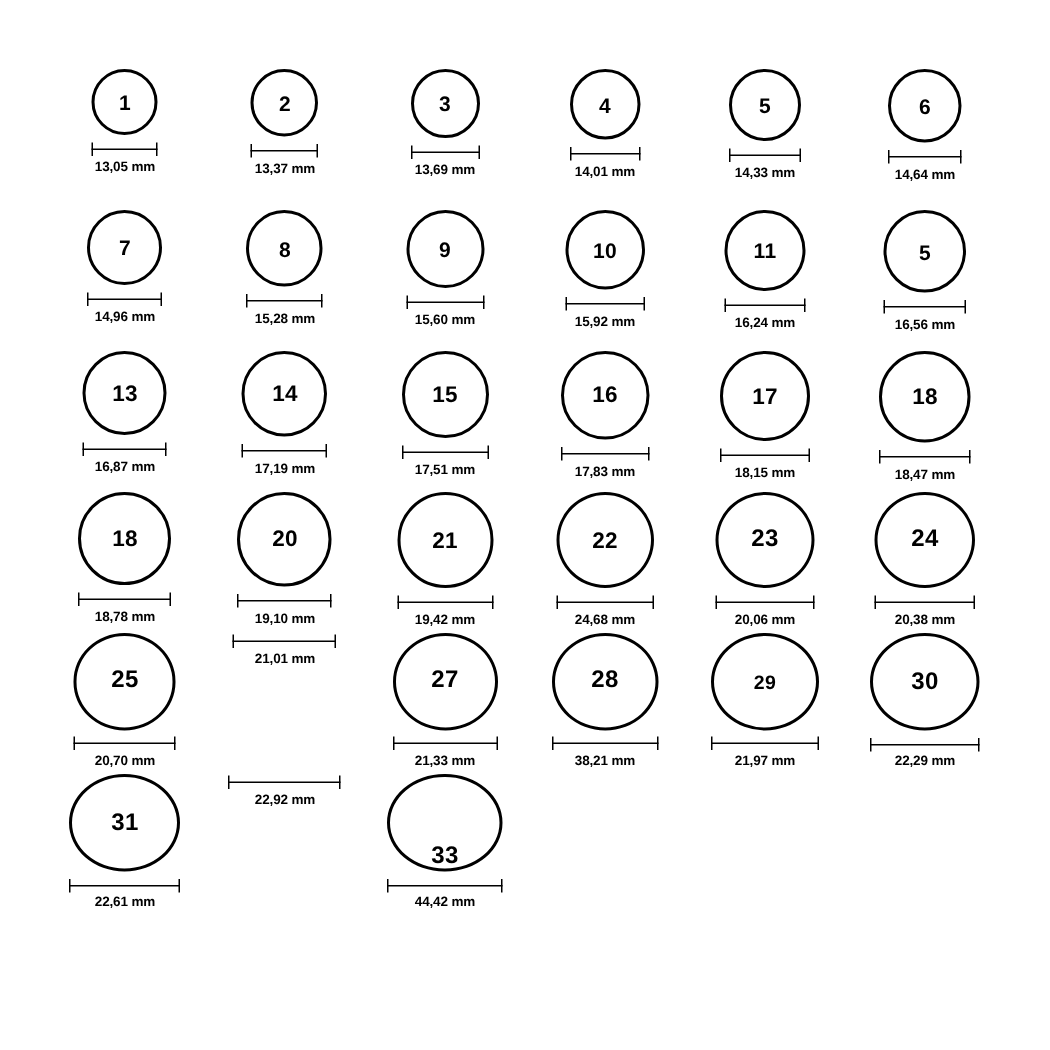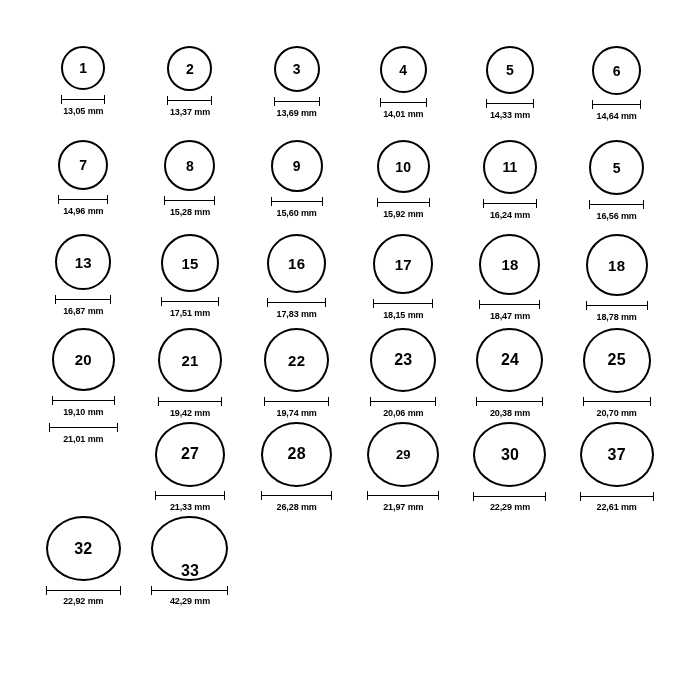--- a/index.html
+++ b/index.html
@@ -202,20 +202,29 @@
       <div class="cell">
         <div class="ring" style="width: 56px; height: 56px;">
           <span class="ring-label" style="font-size: 15px;">13</span>
         </div>
         <div class="measure">
           <div class="bar" style="width: 56px;"></div>
         </div>
         <div class="mm-text">16,87 mm</div>
       </div>
       <div class="cell">
+        <div class="ring" style="width: 57px; height: 57px;">
+          <span class="ring-label" style="font-size: 15px;">14</span>
+        </div>
+        <div class="measure">
+          <div class="bar" style="width: 57px;"></div>
+        </div>
+        <div class="mm-text">17,19 mm</div>
+      </div>
+      <div class="cell">
         <div class="ring" style="width: 58px; height: 58px;">
           <span class="ring-label" style="font-size: 15px;">15</span>
         </div>
         <div class="measure">
           <div class="bar" style="width: 58px;"></div>
         </div>
         <div class="mm-text">17,51 mm</div>
       </div>
       <div class="cell">
         <div class="ring" style="width: 59px; height: 59px;">
@@ -271,21 +280,21 @@
         </div>
         <div class="mm-text">19,42 mm</div>
       </div>
       <div class="cell">
         <div class="ring" style="width: 65px; height: 65px;">
           <span class="ring-label" style="font-size: 15px;">22</span>
         </div>
         <div class="measure">
           <div class="bar" style="width: 65px;"></div>
         </div>
-        <div class="mm-text">19,74 mm</div>
+        <div class="mm-text">24,68 mm</div>
       </div>
       <div class="cell">
         <div class="ring" style="width: 66px; height: 66px;">
           <span class="ring-label" style="font-size: 16px;">23</span>
         </div>
         <div class="measure">
           <div class="bar" style="width: 66px;"></div>
         </div>
         <div class="mm-text">20,06 mm</div>
       </div>
@@ -322,21 +331,21 @@
         </div>
         <div class="mm-text">21,33 mm</div>
       </div>
       <div class="cell">
         <div class="ring" style="width: 71px; height: 71px;">
           <span class="ring-label" style="font-size: 16px;">28</span>
         </div>
         <div class="measure">
           <div class="bar" style="width: 71px;"></div>
         </div>
-        <div class="mm-text">26,28 mm</div>
+        <div class="mm-text">38,21 mm</div>
       </div>
       <div class="cell">
         <div class="ring" style="width: 72px; height: 72px;">
           <span class="ring-label" style="font-size: 13px;">29</span>
         </div>
         <div class="measure">
           <div class="bar" style="width: 72px;"></div>
         </div>
         <div class="mm-text">21,97 mm</div>
       </div>
@@ -344,39 +353,36 @@
         <div class="ring" style="width: 73px; height: 73px;">
           <span class="ring-label" style="font-size: 16px;">30</span>
         </div>
         <div class="measure">
           <div class="bar" style="width: 73px;"></div>
         </div>
         <div class="mm-text">22,29 mm</div>
       </div>
       <div class="cell">
         <div class="ring" style="width: 74px; height: 74px;">
-          <span class="ring-label" style="font-size: 16px;">37</span>
+          <span class="ring-label" style="font-size: 16px;">31</span>
         </div>
         <div class="measure">
           <div class="bar" style="width: 74px;"></div>
         </div>
         <div class="mm-text">22,61 mm</div>
       </div>
       <div class="cell">
-        <div class="ring" style="width: 75px; height: 75px;">
-          <span class="ring-label" style="font-size: 16px;">32</span>
-        </div>
         <div class="measure">
           <div class="bar" style="width: 75px;"></div>
         </div>
         <div class="mm-text">22,92 mm</div>
       </div>
       <div class="cell">
         <div class="ring" style="width: 77px; height: 77px; align-items: flex-end;">
           <span class="ring-label" style="font-size: 16px;">33</span>
         </div>
         <div class="measure">
           <div class="bar" style="width: 77px;"></div>
         </div>
-        <div class="mm-text">42,29 mm</div>
+        <div class="mm-text">44,42 mm</div>
       </div>
     </div>
 </div>
 
 </body></html>

